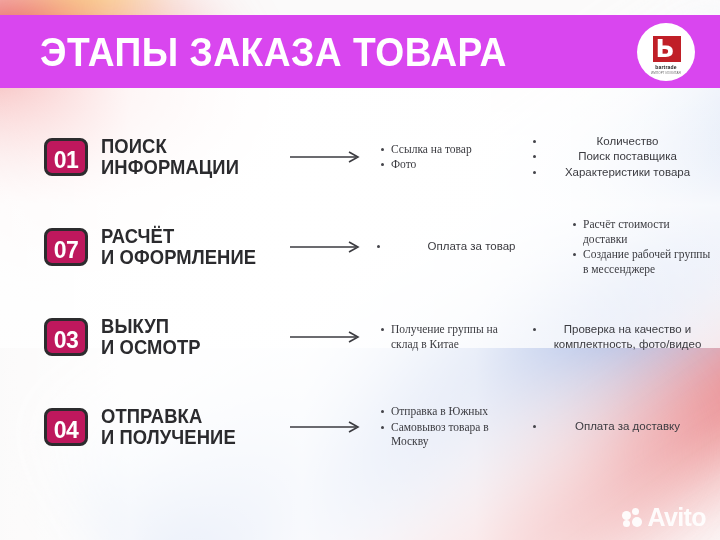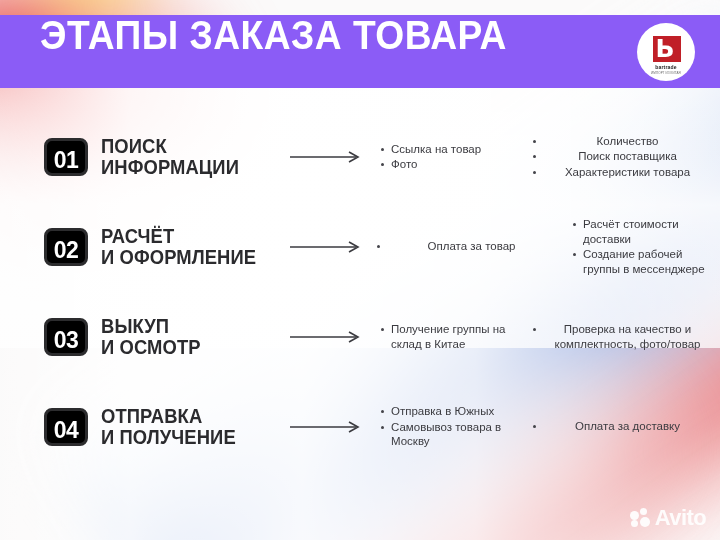--- a/index.html
+++ b/index.html
@@ -104,22 +104,23 @@
     background: linear-gradient(to bottom, rgba(255,255,255,0.55) 0%, rgba(255,255,255,0.92) 45%, rgba(255,255,255,0.75) 100%);
   }
 
   
   .header {
     position: absolute;
     left: 0;
     top: 15px;
     width: 720px;
     height: 73px;
-    background: #8b5cf6;
+    background: #d946ef;
     display: flex;
+    align-items: center;
     z-index: 6;
   }
   .header-title {
     margin-left: 40px;
     color: #ffffff;
     font-size: 40px;
     line-height: 40px;
     font-weight: bold;
     letter-spacing: 0.5px;
     transform: scaleX(0.93);
@@ -203,21 +204,21 @@
     height: 90px;
     display: flex;
     align-items: center;
   }
 
   .badge {
     margin-left: 44px;
     flex: 0 0 auto;
     width: 44px;
     height: 38px;
-    background: #000000;
+    background: #be185d;
     border: 3px solid #2c2c2e;
     border-radius: 8px;
     color: #ffffff;
     font-size: 23px;
     line-height: 38px;
     font-weight: bold;
     text-align: center;
     letter-spacing: -0.5px;
     box-sizing: border-box;
   }
@@ -242,21 +243,21 @@
     height: 14px;
     position: relative;
     margin-left: 2px;
   }
   .arrow svg { display: block; }
 
   .col {
     flex: 0 0 auto;
     box-sizing: border-box;
   }
-  .col-a { width: 140px; margin-left: 16px; }
+  .col-a { width: 140px; margin-left: 16px; font-family: Liberation Serif, serif; }
   .col-b { width: 180px; margin-left: 12px; text-align: center; }
 
   .bul {
     position: relative;
     padding-left: 11px;
     color: #3b3b40;
     font-size: 11.5px;
     line-height: 14.5px;
     margin-bottom: 1px;
   }
@@ -292,21 +293,21 @@
     border-radius: 50%;
     background: #ffffff;
     display: block;
   }
   .avito-dots i.d1 { left: 0;   top: 3px;  width: 9px; height: 9px; }
   .avito-dots i.d2 { left: 10px; top: 0;   width: 7px; height: 7px; }
   .avito-dots i.d3 { left: 1px; top: 12px; width: 7px; height: 7px; }
   .avito-dots i.d4 { left: 10px; top: 9px; width: 10px; height: 10px; }
   .avito-word {
     color: #ffffff;
-    font-size: 22px;
+    font-size: 25px;
     line-height: 25px;
     font-weight: bold;
     letter-spacing: -0.6px;
   }
 </style>
 </head>
 <body>
 
 <div id="poster">
 
@@ -350,21 +351,21 @@
         <div class="bul">Фото</div>
       </div>
       <div class="col col-b">
         <div class="bul">Количество</div>
         <div class="bul">Поиск поставщика</div>
         <div class="bul">Характеристики товара</div>
       </div>
     </div>
 
     <div class="step-row">
-      <div class="badge">02</div>
+      <div class="badge">07</div>
       <div class="step-title">
         <span class="ln">РАСЧЁТ</span>
         <span class="ln">И ОФОРМЛЕНИЕ</span>
       </div>
       <div class="arrow">
         <svg width="76" height="14" viewBox="0 0 76 14">
           <path d="M2 7 H68" stroke="#3a3a3f" stroke-width="1.6" fill="none"></path>
           <path d="M61 2 L70 7 L61 12" stroke="#3a3a3f" stroke-width="1.6" fill="none"></path>
         </svg>
       </div>
@@ -386,21 +387,21 @@
       <div class="arrow">
         <svg width="76" height="14" viewBox="0 0 76 14">
           <path d="M2 7 H68" stroke="#3a3a3f" stroke-width="1.6" fill="none"></path>
           <path d="M61 2 L70 7 L61 12" stroke="#3a3a3f" stroke-width="1.6" fill="none"></path>
         </svg>
       </div>
       <div class="col col-a">
         <div class="bul">Получение группы на склад в Китае</div>
       </div>
       <div class="col col-b">
-        <div class="bul">Проверка на качество и комплектность, фото/товар</div>
+        <div class="bul">Проверка на качество и комплектность, фото/видео</div>
       </div>
     </div>
 
     <div class="step-row">
       <div class="badge">04</div>
       <div class="step-title">
         <span class="ln">ОТПРАВКА</span>
         <span class="ln">И ПОЛУЧЕНИЕ</span>
       </div>
       <div class="arrow">

